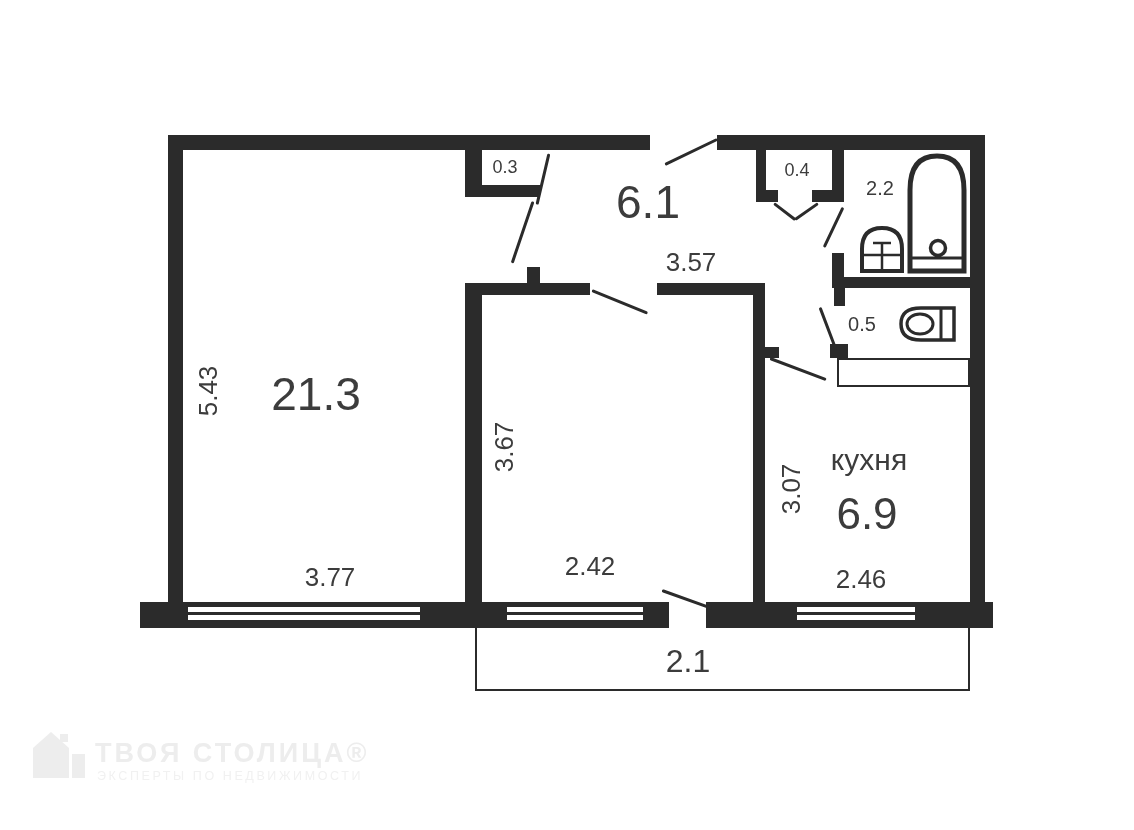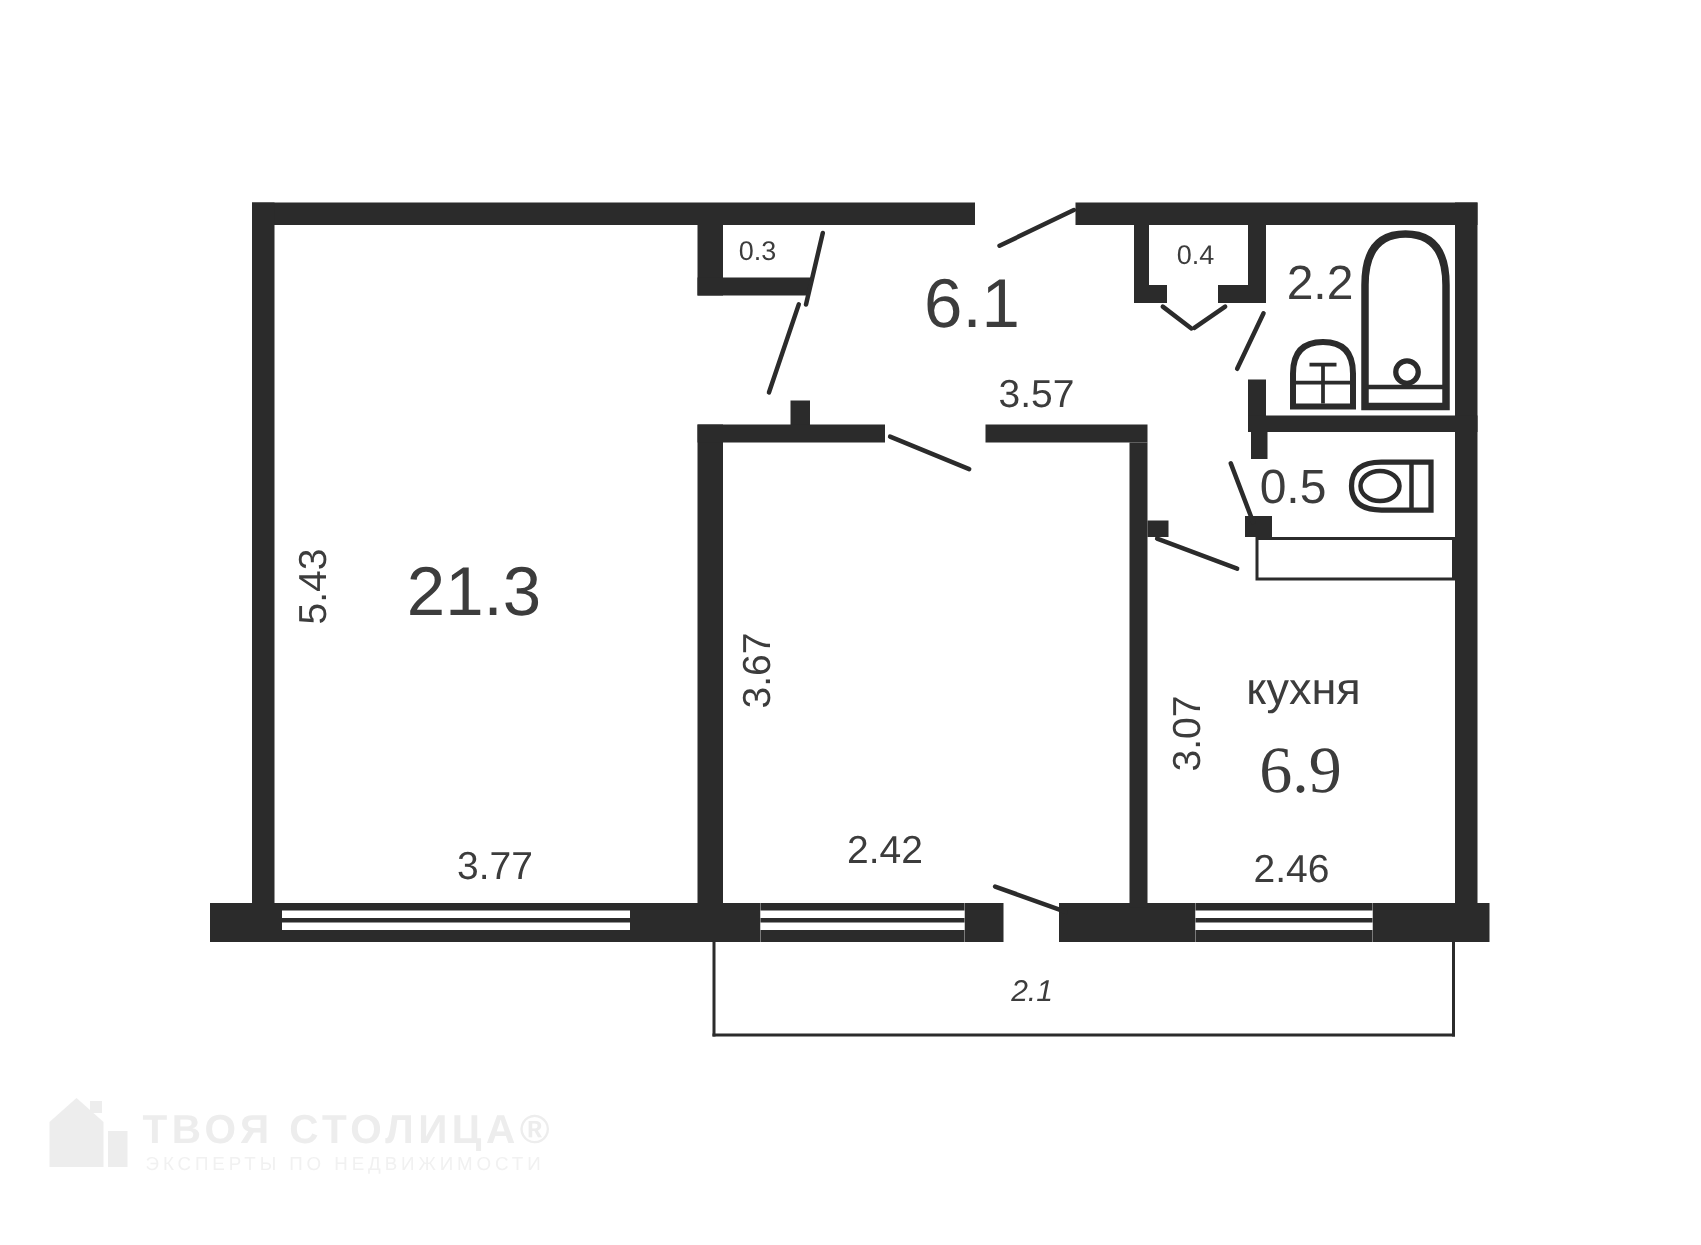--- a/index.html
+++ b/index.html
@@ -9,26 +9,26 @@
   }
   .wall{position:absolute;background:#2b2b2b;}
   .door{position:absolute;height:3px;background:#2b2b2b;transform-origin:0 50%;border-radius:2px;}
   .win{position:absolute;height:26px;background:#fff;border-top:5px solid #2b2b2b;border-bottom:8px solid #2b2b2b;box-sizing:border-box;}
   .win .pane{position:absolute;left:0;right:0;top:5px;height:3px;background:#2b2b2b;}
   .thinbox{position:absolute;background:#fff;border:2px solid #2b2b2b;box-sizing:border-box;}
   .balcony{position:absolute;background:#fff;border-left:2px solid #2b2b2b;border-right:2px solid #2b2b2b;border-bottom:2px solid #2b2b2b;box-sizing:border-box;}
   .lbl{position:absolute;color:#3c3c3c;transform:translate(-50%,-50%);white-space:nowrap;line-height:1;}
   .lbl.rot{transform:translate(-50%,-50%) rotate(-90deg);}
   .lg{font-size:46px;}
-  .md{font-size:32px;}
+  .md{font-size:20px;}
   .sm{font-size:18px;}
   .dim{font-size:26px;}
   .kname{font-size:30px;}
-  .karea{font-size:44px;font-family:Liberation Serif, serif;}
-  .balc{font-size:20px;font-style:italic;}
+  .karea{font-size:44px;}
+  .balc{font-size:32px;}
   .fixture{position:absolute;}
   .wm-title{position:absolute;font-size:27px;font-weight:bold;letter-spacing:3px;color:#ededed;}
   .wm-sub{position:absolute;font-size:12.5px;letter-spacing:2.6px;color:#f1f1f1;}
 </style>
 </head>
 <body>
 
 <div id="canvas">
 
   <div class="wall" style="left:168px;top:135px;width:482px;height:15px"></div>

